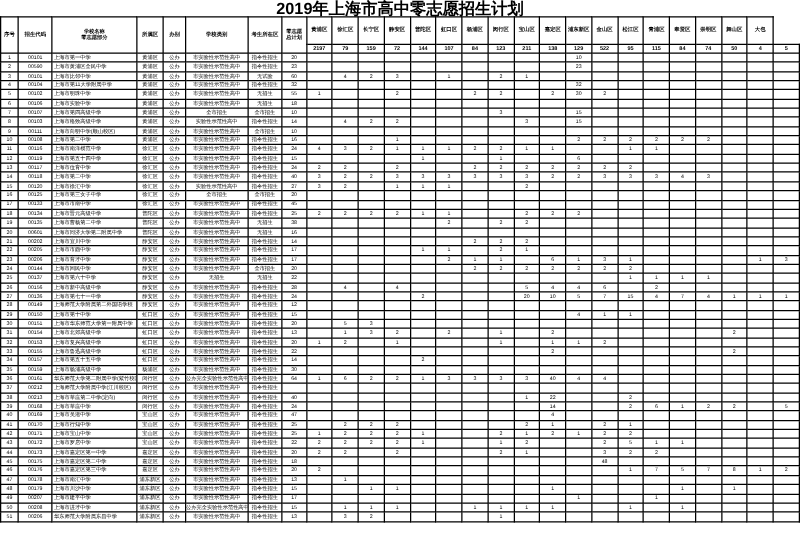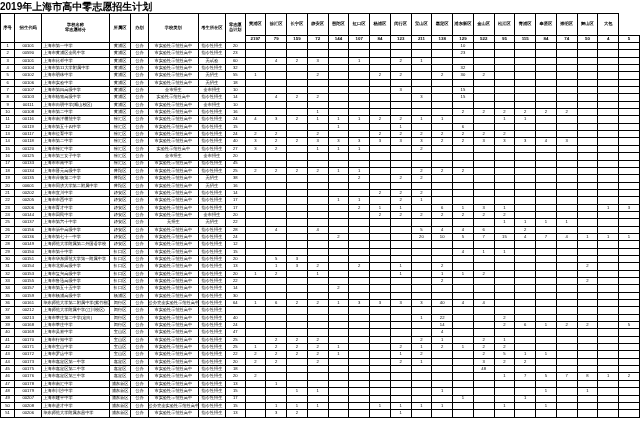--- a/index.html
+++ b/index.html
@@ -8,21 +8,22 @@
     background: #ffffff;
     font-family: "Liberation Sans", sans-serif;
   }
   #page {
     width: 640px; height: 428px;
     position: relative;
     overflow: hidden;
     background: #fff;
   }
   .title {
-    font-size: 10px;
+    text-align: center;
+    font-size: 13px;
     font-weight: bold;
     color: #000;
     padding: 1px 0 1px 0;
     letter-spacing: 0px;
     height: 13px;
     line-height: 12px;
   }
   table {
     border-collapse: collapse;
     width: 640px;

